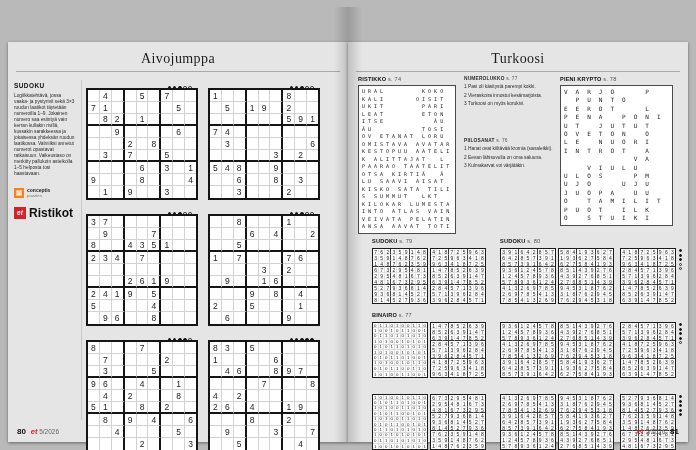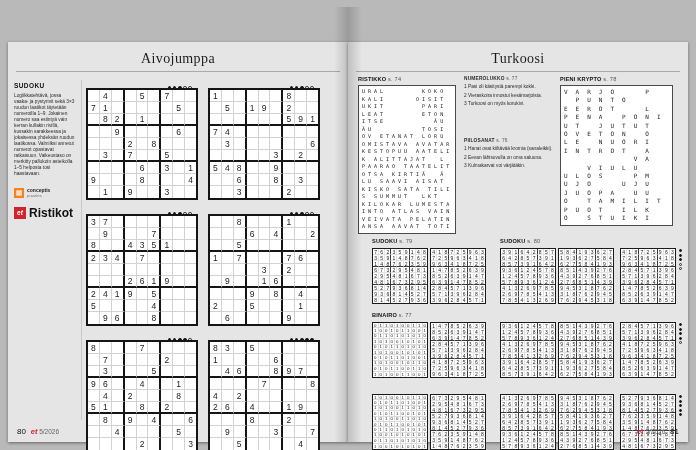--- a/index.html
+++ b/index.html
@@ -62,21 +62,21 @@
   .letters { border:1px solid #4a4a4a; background:#fff; padding:2px 3px;
              font-family:"DejaVu Sans Mono", monospace; white-space:pre; color:#1d1d1d; }
   .ristikko-grid { font-size:5px; letter-spacing:3px; line-height:7.5px; }
   .krypto-grid   { font-size:6px; letter-spacing:8px; line-height:8.4px; }
   .tiny-list  { width:90px; }
   .tiny-list div { font-size:4.8px; line-height:5.8px; color:#2b2b2b; margin-bottom:2.5px; }
 
   
   .footer { position:absolute; bottom:6px; font-size:6.5px; color:#333; }
   .footer.fl { left:6px; } .footer.fr { right:6px; text-align:right; }
-  .footer .pn { font-size:8px; font-weight:normal; color:#111; margin:0 3px; }
+  .footer .pn { font-size:8px; font-weight:bold; color:#111; margin:0 3px; }
   .footer .brand { color:#d2232a; font-weight:bold; font-style:italic; font-size:7.5px; }
   .footer .issue { color:#666; }
 </style>
 </head>
 <body>
 
 <div class="page left">
   <div class="page-title">Aivojumppa</div>
   <div class="title-rule"></div>
 

